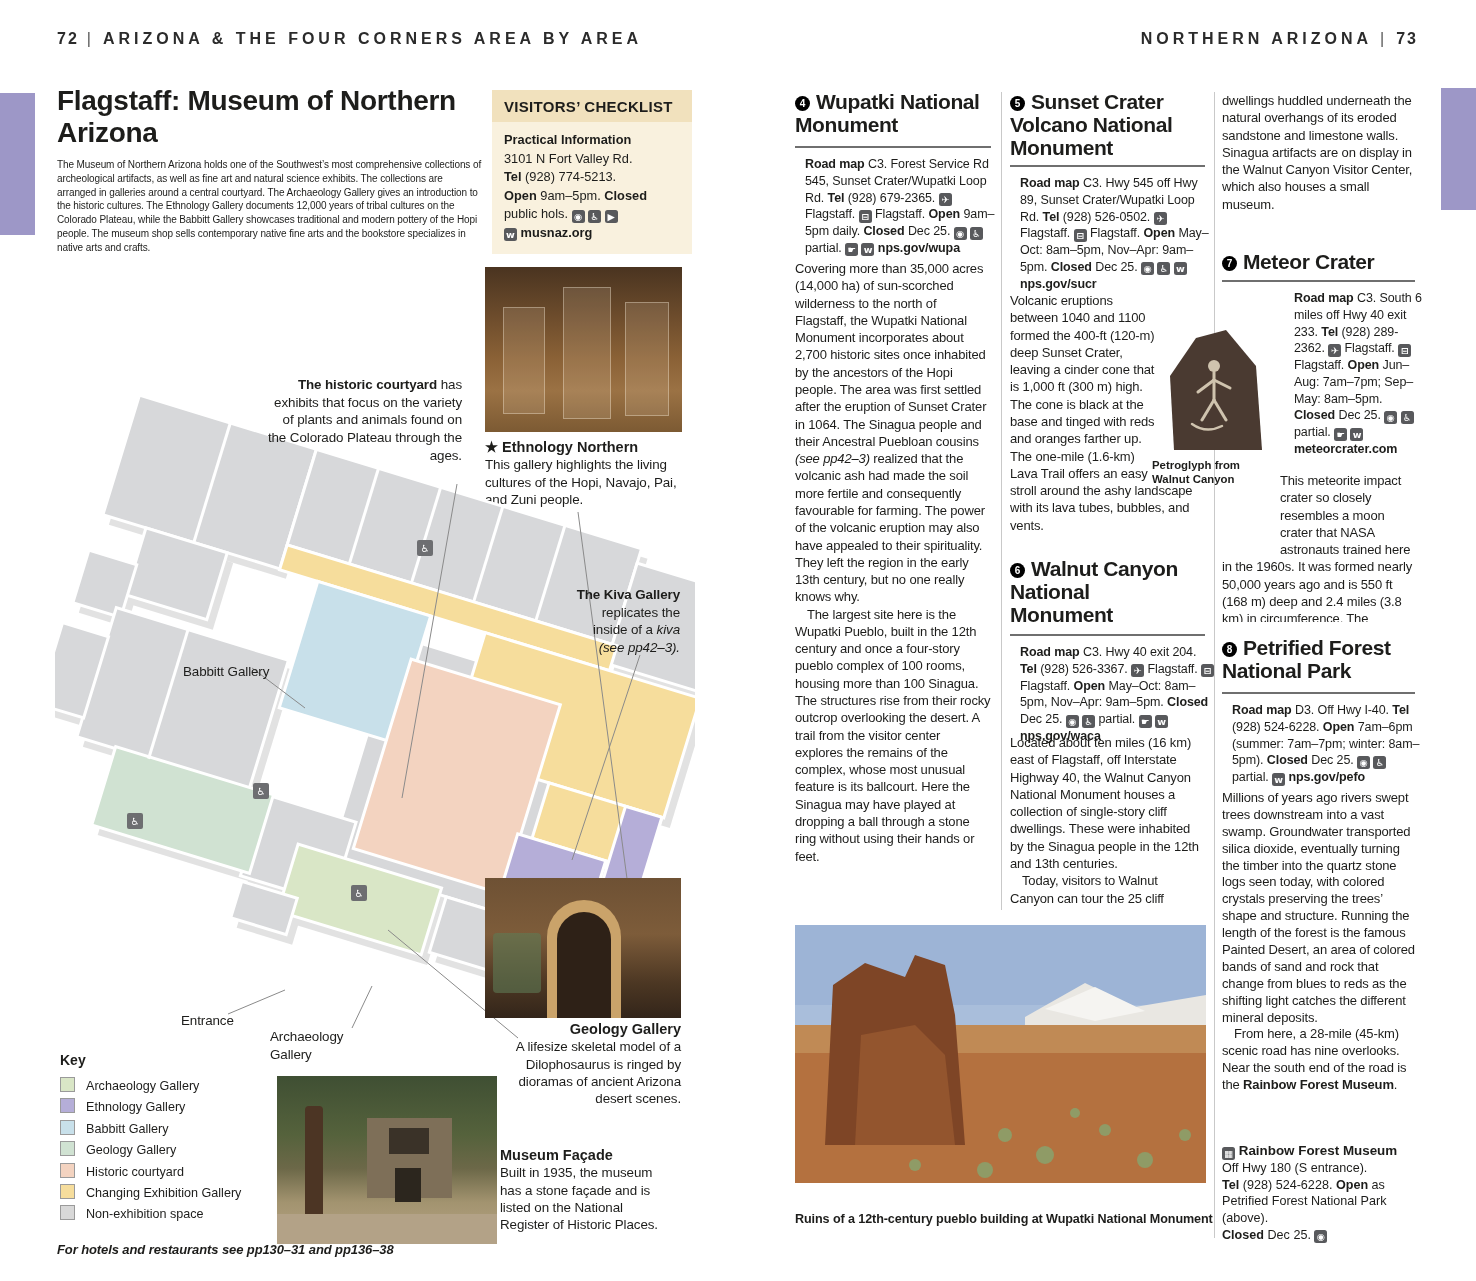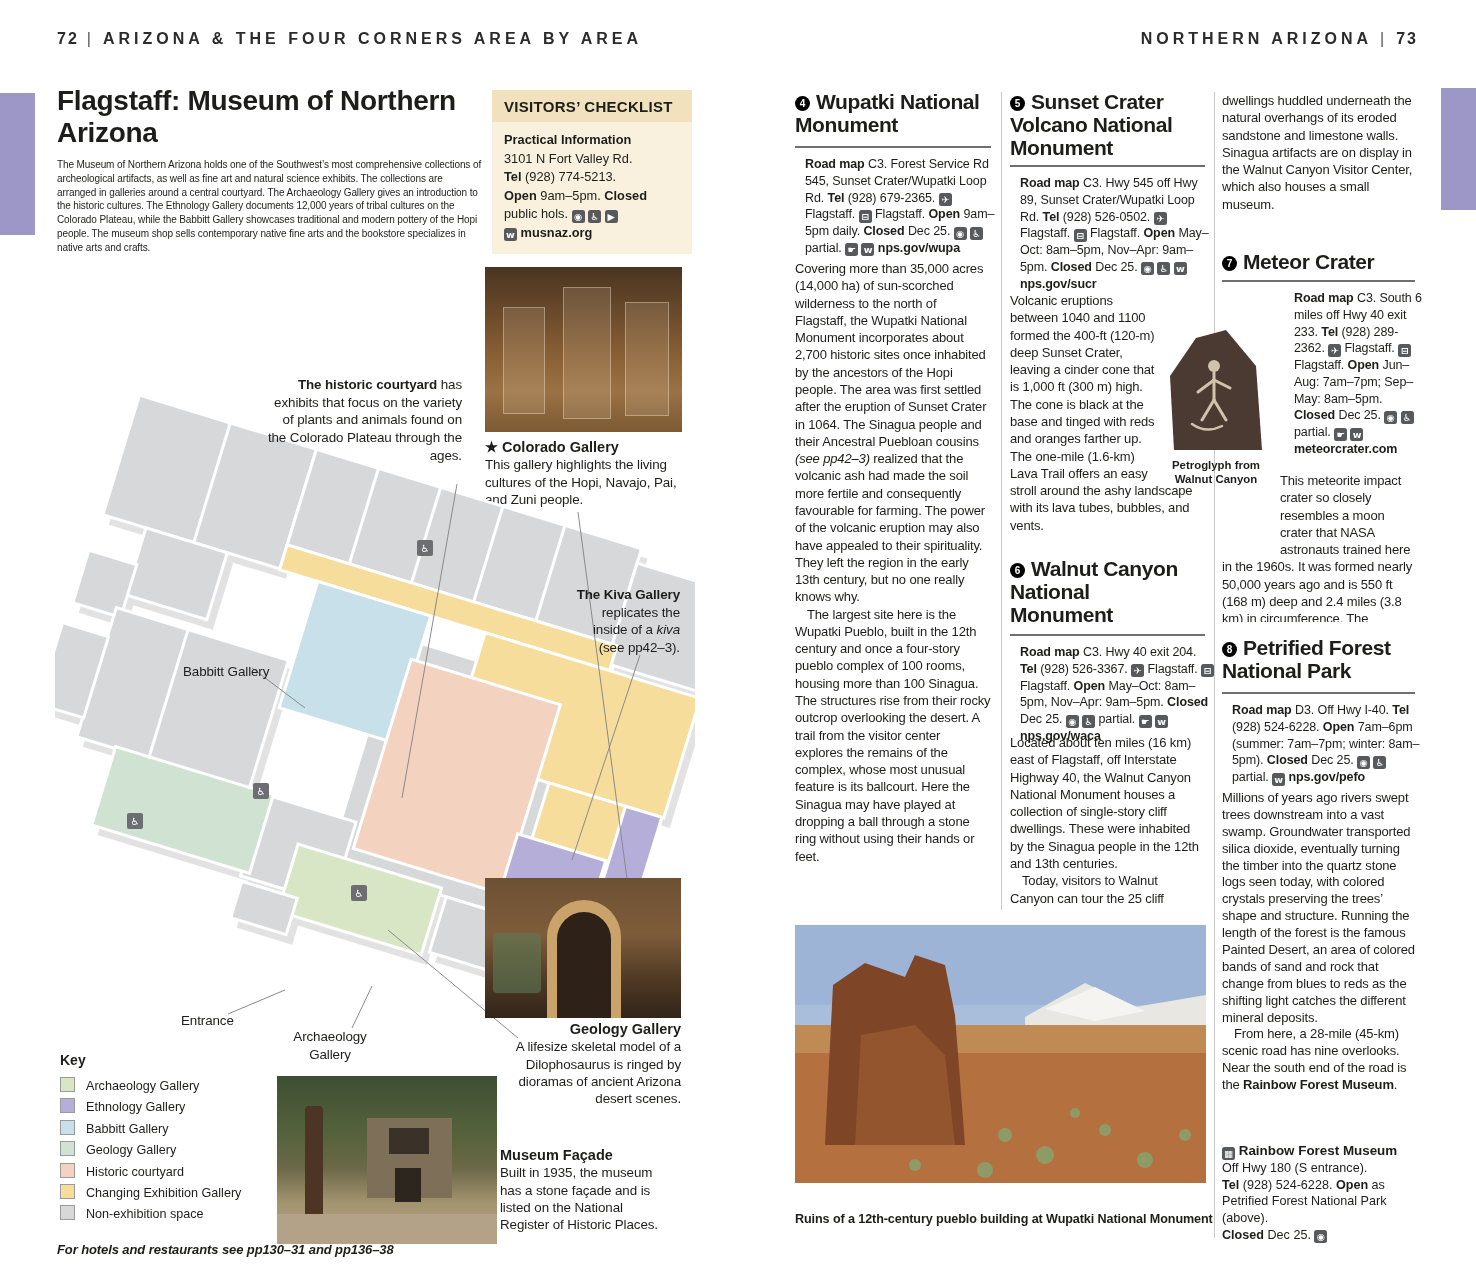--- a/index.html
+++ b/index.html
@@ -15,21 +15,21 @@
   
   .title{font-size:28px;font-weight:bold;line-height:1.14;letter-spacing:-0.3px;}
   .intro{font-size:10px;line-height:1.38;width:425px;letter-spacing:-0.1px;}
   .checklist{width:200px;background:#f9f1de;}
   .checklist .hd{background:#f1e1bd;font-size:15px;font-weight:bold;letter-spacing:0.3px;padding:8px 12px 7px 12px;}
   .checklist .bd{padding:9px 12px 12px 12px;font-size:12.8px;line-height:1.45;}
   .cap-title{font-size:14.5px;font-weight:bold;line-height:1.25;}
   .cap-body{font-size:13.4px;line-height:1.3;letter-spacing:-0.1px;}
   .maplabel{font-size:13.4px;line-height:1.32;letter-spacing:-0.1px;}
   .right-al{text-align:right;}
-  .center-al{text-align:center;}
+  .center-al{}
   .keytitle{font-size:14px;font-weight:bold;}
   .keyitem{font-size:12.6px;line-height:21.4px;white-space:nowrap;}
   .sw{display:inline-block;width:13px;height:13px;border:1px solid #9a9a9a;margin-right:11px;vertical-align:-2px;}
   .footer{font-size:13px;font-weight:bold;font-style:italic;letter-spacing:-0.1px;}
   
   .colhead{font-size:21px;font-weight:bold;line-height:1.1;letter-spacing:-0.4px;}
   .num{display:inline-block;width:15px;height:15px;border-radius:50%;background:#000;color:#fff;
        font-size:10px;line-height:15px;text-align:center;font-weight:bold;margin-right:6px;vertical-align:2px;letter-spacing:0;}
   .hrule{border-bottom:2px solid #6f6f6f;}
   .info{font-size:12.5px;line-height:1.34;letter-spacing:-0.1px;margin-left:10px;}
@@ -86,21 +86,21 @@
       <div><span class="ic">w</span><span style="font-weight: bold;"> musnaz.org</span></div>
     </div>
   </div>
 
   <div class="abs ph ph-eth" style="left:485px;top:267px;width:197px;height:165px;">
     <div class="case" style="left:18px;top:40px;width:40px;height:105px;"></div>
     <div class="case" style="left:78px;top:20px;width:46px;height:130px;"></div>
     <div class="case" style="left:140px;top:35px;width:42px;height:112px;"></div>
   </div>
   <div class="abs" style="left:485px;top:438px;width:202px;">
-    <div class="cap-title">★ Colorado Gallery</div>
+    <div class="cap-title">★ Ethnology Northern</div>
     <div class="cap-body">This gallery highlights the living cultures of the Hopi, Navajo, Pai, and Zuni people.</div>
   </div>
 
   <svg class="abs" style="left:55px;top:385px;" width="640" height="660" viewBox="0 0 640 660">
     <g transform="translate(6,10) rotate(17 300 280)" opacity="0.45">
       <g fill="#bfbfbf">
         <rect x="15" y="85" width="185" height="125"></rect>
           <rect x="60" y="210" width="85" height="70"></rect>
         <rect x="12" y="248" width="50" height="55"></rect>
           <rect x="200" y="85" width="340" height="100"></rect>
@@ -167,21 +167,21 @@
       <line x1="640" y1="655" x2="572" y2="860"></line>
       <line x1="578" y1="512" x2="636" y2="946"></line>
       <line x1="252" y1="668" x2="305" y2="708"></line>
       <line x1="518" y1="1038" x2="388" y2="930"></line>
       <line x1="228" y1="1014" x2="285" y2="990"></line>
       <line x1="352" y1="1028" x2="372" y2="986"></line>
     </g>
   </svg>
 
   <div class="abs maplabel right-al" style="left:262px;top:376px;width:200px;"><span style="font-weight: bold;">The historic courtyard</span><span> has exhibits that focus on the variety of plants and animals found on the Colorado Plateau through the ages.</span></div>
-  <div class="abs maplabel right-al" style="left:570px;top:586px;width:110px;"><span style="font-weight: bold;">The Kiva Gallery</span><span> replicates the inside of a </span><span style="font-style: italic;">kiva</span><span> </span><span style="">(see pp42–3).</span></div>
+  <div class="abs maplabel right-al" style="left:570px;top:586px;width:110px;"><span style="font-weight: bold;">The Kiva Gallery</span><span> replicates the inside of a </span><span style="font-style: italic;">kiva</span><span> </span><span style="font-style: italic;">(see pp42–3).</span></div>
   <div class="abs maplabel" style="left:183px;top:663px;">Babbitt Gallery</div>
   <div class="abs maplabel" style="left:181px;top:1012px;">Entrance</div>
   <div class="abs maplabel center-al" style="left:270px;top:1028px;width:120px;">
     <div>Archaeology</div>
     <div>Gallery</div>
   </div>
 
   <div class="abs" style="left:60px;top:1052px;">
     <div class="keytitle">Key</div>
     <div style="margin-top:8px;">

